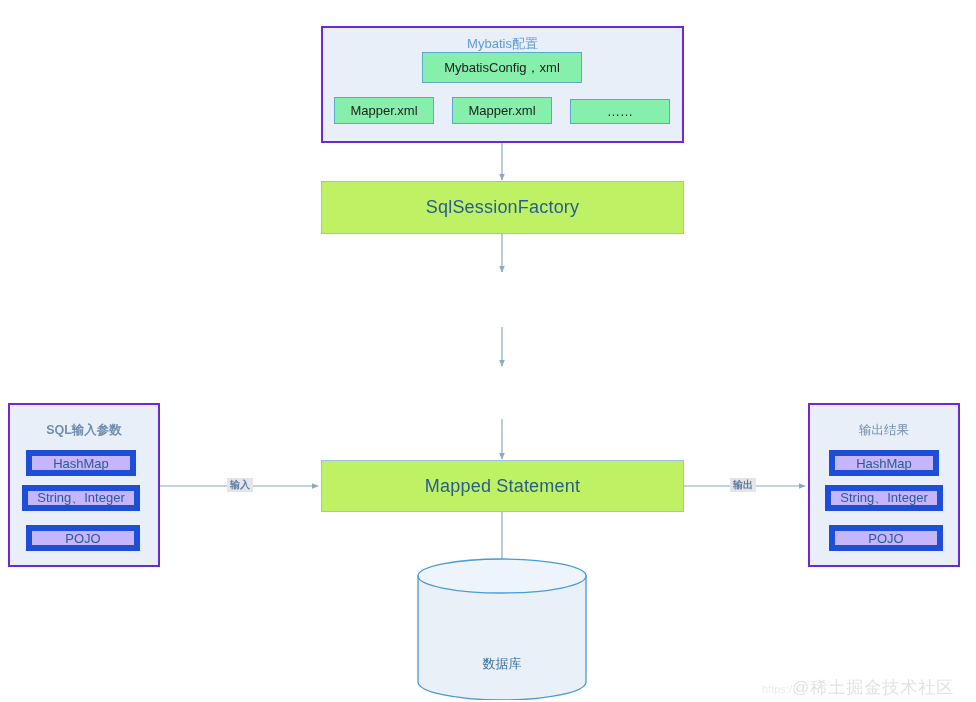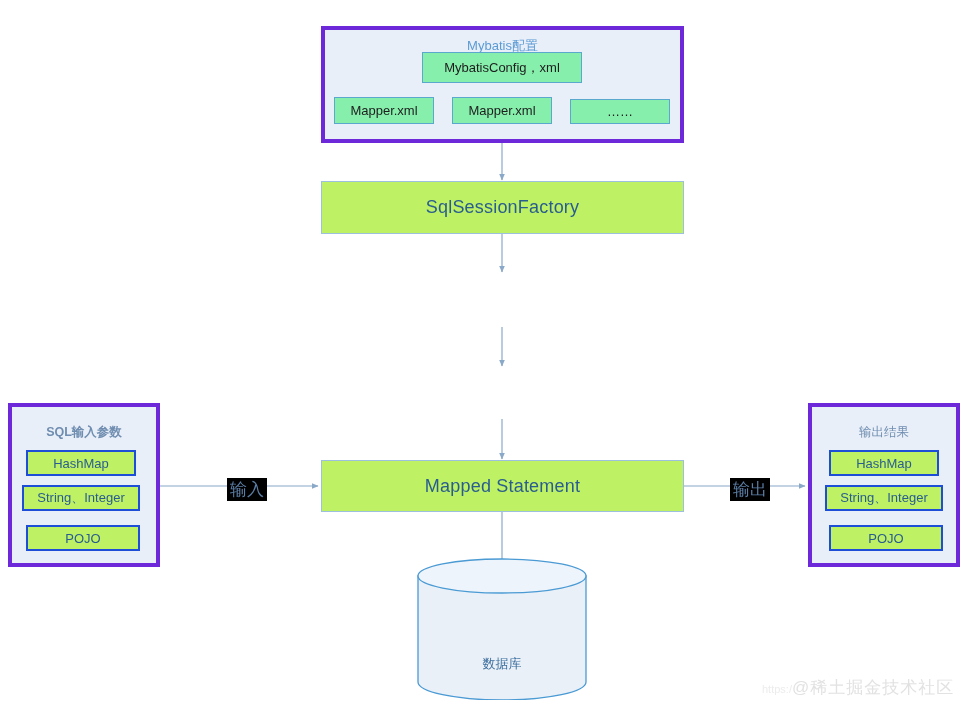--- a/index.html
+++ b/index.html
@@ -28,35 +28,35 @@
     display: flex;
     align-items: center;
     justify-content: center;
     text-align: center;
     letter-spacing: .2px;
   }
   .panel {
     position: absolute;
     box-sizing: border-box;
     background: #e9eff8;
-    border: 4px solid #6d28d9;
+    border: 2px solid #6d28d9;
   }
   .panel-title {
     position: absolute;
     left: 0;
     right: 0;
     text-align: center;
     color: #6f8db0;
     font-size: 12.5px;
   }
   .chip {
     position: absolute;
     box-sizing: border-box;
-    background: #bef264;
-    border: 2px solid #1d4ed8;
+    background: #c4b5fd;
+    border: 6px solid #1d4ed8;
     color: #2a5d8f;
     font-size: 13px;
     display: flex;
     align-items: center;
     justify-content: center;
     text-align: center;
   }
   .file-chip {
     position: absolute;
     box-sizing: border-box;
@@ -72,25 +72,26 @@
   .group-title {
     position: absolute;
     left: 0;
     right: 0;
     text-align: center;
     color: #5b9bd5;
     font-size: 13px;
   }
   .edge-label {
     position: absolute;
-    font-size: 17px;
+    font-size: 10px;
     color: #5b7ea6;
-    background: #000000;
+    background: #e5e5e5;
     padding: 0 3px;
     white-space: nowrap;
+    font-weight: bold;
   }
   #arrows {
     position: absolute;
     left: 0; top: 0;
     width: 976px;
     height: 702px;
     pointer-events: none;
   }
   .db-label {
     position: absolute;

